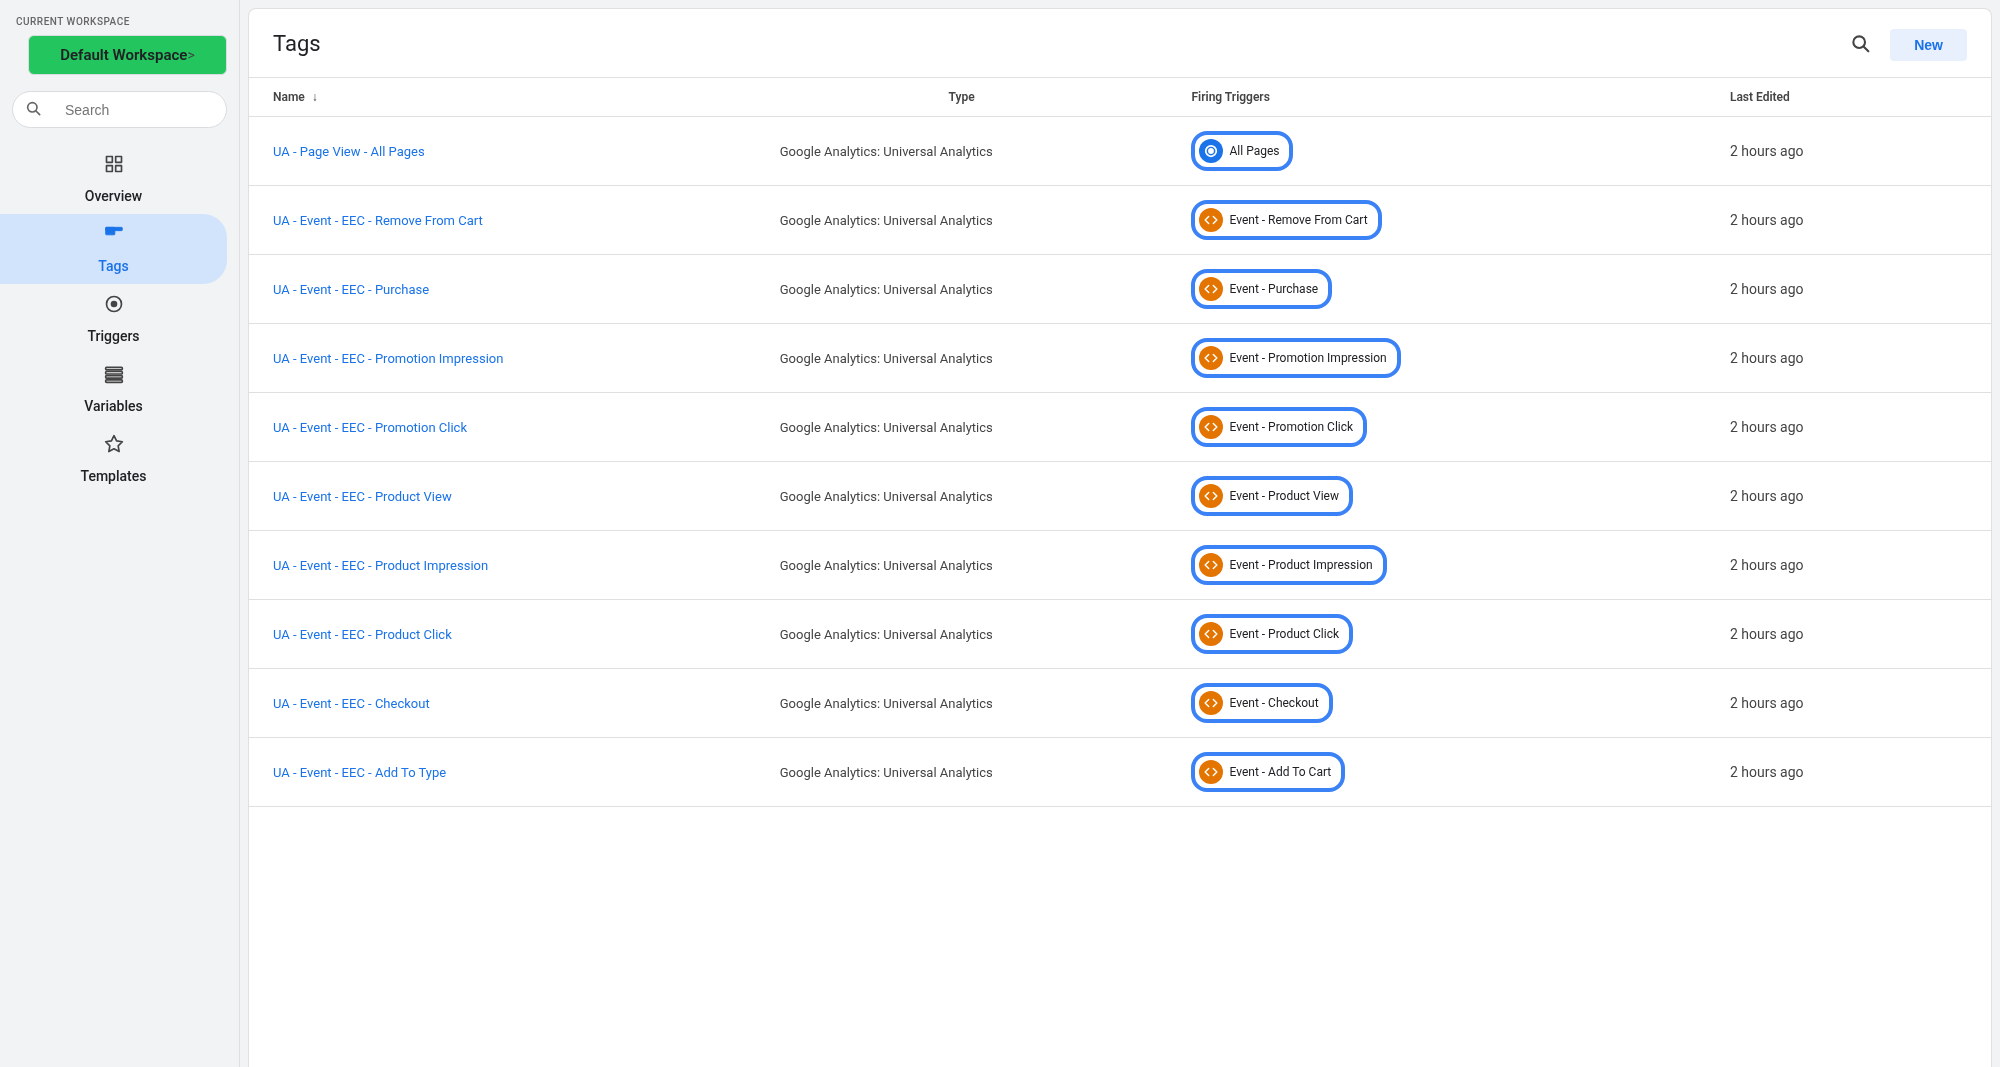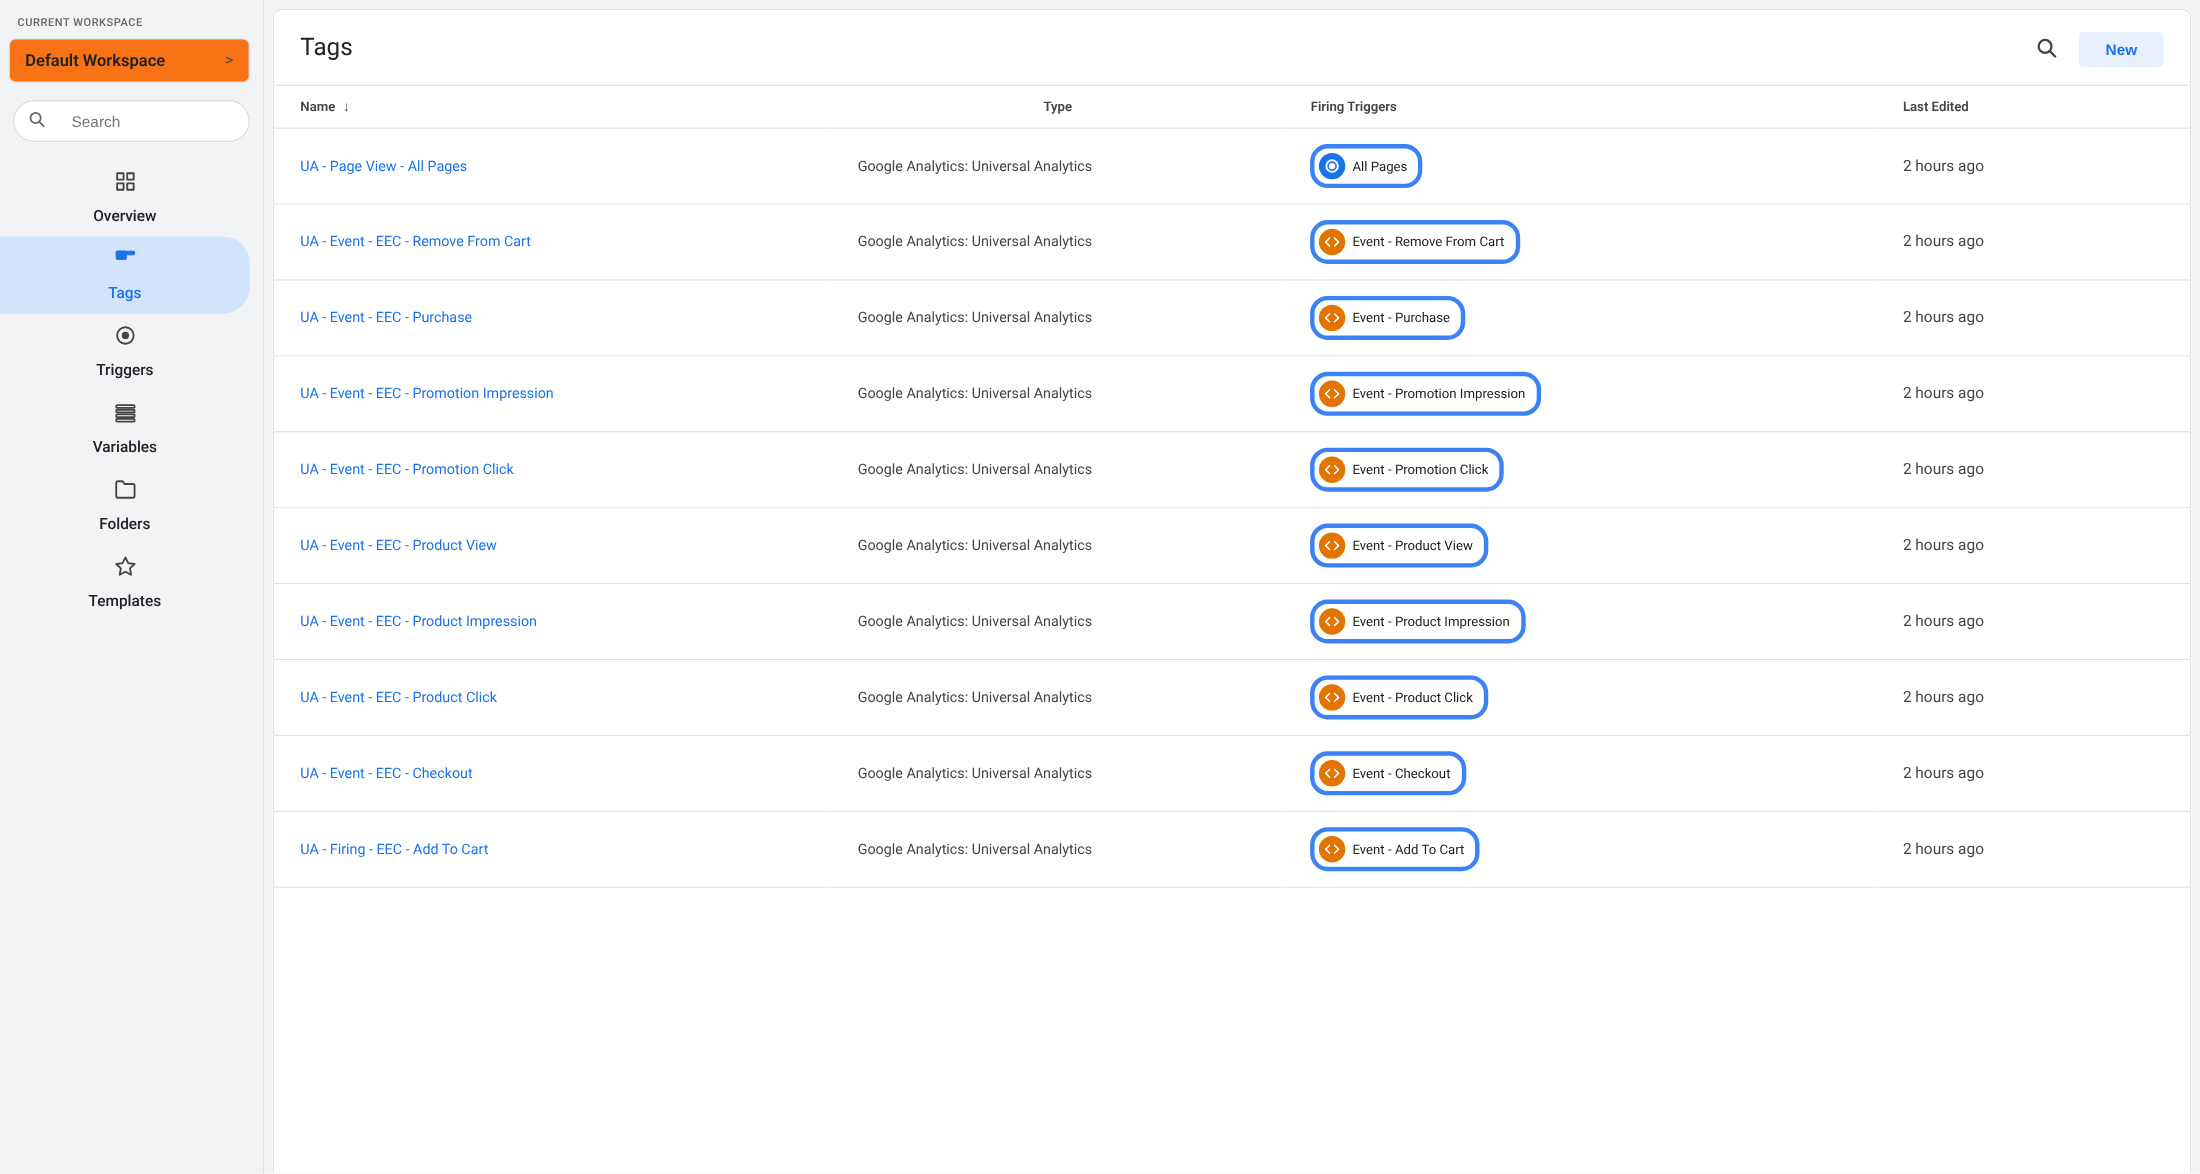--- a/index.html
+++ b/index.html
@@ -19,24 +19,24 @@
       font-size: 10px;
       color: #666;
       text-transform: uppercase;
       letter-spacing: 0.5px;
       padding: 16px 16px 4px 16px;
       font-weight: 500;
     }
     .workspace-selector {
       display: flex;
       align-items: center;
-      justify-content: space-between;
-      margin: 4px 12px 12px 8px;
+      justify-content: center;
+      margin: 4px 12px 12px 28px;
       padding: 10px 14px;
-      background: #f97316;
+      background: #22c55e;
       border: 1px solid #dadce0;
       border-radius: 6px;
       cursor: pointer;
     }
     .workspace-name {
       font-size: 15px;
       font-weight: 600;
       color: #202124;
     }
     .workspace-arrow {
@@ -272,28 +272,20 @@
     <div class="nav-item">
       <span class="nav-icon">
         <svg width="20" height="20" viewBox="0 0 24 24" fill="none" stroke="#444" stroke-width="2">
           <rect x="2" y="4" width="20" height="3" rx="1"></rect>
           <rect x="2" y="9" width="20" height="3" rx="1"></rect>
           <rect x="2" y="14" width="20" height="3" rx="1"></rect>
           <rect x="2" y="19" width="20" height="3" rx="1"></rect>
         </svg>
       </span>
       <span>Variables</span>
-    </div>
-    <div class="nav-item">
-      <span class="nav-icon">
-        <svg width="20" height="20" viewBox="0 0 24 24" fill="none" stroke="#444" stroke-width="2" stroke-linecap="round" stroke-linejoin="round">
-          <path d="M22 19a2 2 0 0 1-2 2H4a2 2 0 0 1-2-2V5a2 2 0 0 1 2-2h5l2 3h9a2 2 0 0 1 2 2z"></path>
-        </svg>
-      </span>
-      <span>Folders</span>
     </div>
     <div class="nav-item">
       <span class="nav-icon">
         <svg width="20" height="20" viewBox="0 0 24 24" fill="none" stroke="#444" stroke-width="2" stroke-linecap="round" stroke-linejoin="round">
           <polygon points="12 2 15.09 8.26 22 9.27 17 14.14 18.18 21.02 12 17.77 5.82 21.02 7 14.14 2 9.27 8.91 8.26 12 2" stroke-linejoin="round"></polygon>
         </svg>
       </span>
       <span>Templates</span>
     </div>
   </nav>
@@ -465,21 +457,21 @@
                     <polyline points="16 18 22 12 16 6"></polyline>
                     <polyline points="8 6 2 12 8 18"></polyline>
                   </svg>
                 </span>
           <span>Event - Checkout</span>
         </span>
       </td>
       <td><span class="last-edited">2 hours ago</span></td>
     </tr>
           <tr>
-      <td><a href="#" class="tag-link">UA - Firing - EEC - Add To Cart</a></td>
+      <td><a href="#" class="tag-link">UA - Event - EEC - Add To Type</a></td>
       <td><span class="type-text">Google Analytics: Universal Analytics</span></td>
       <td>
         <span class="trigger-badge">
           <span class="trigger-icon orange">
                   <svg width="14" height="14" viewBox="0 0 24 24" fill="none" stroke="white" stroke-width="2.5" stroke-linecap="round" stroke-linejoin="round">
                     <polyline points="16 18 22 12 16 6"></polyline>
                     <polyline points="8 6 2 12 8 18"></polyline>
                   </svg>
                 </span>
           <span>Event - Add To Cart</span>

